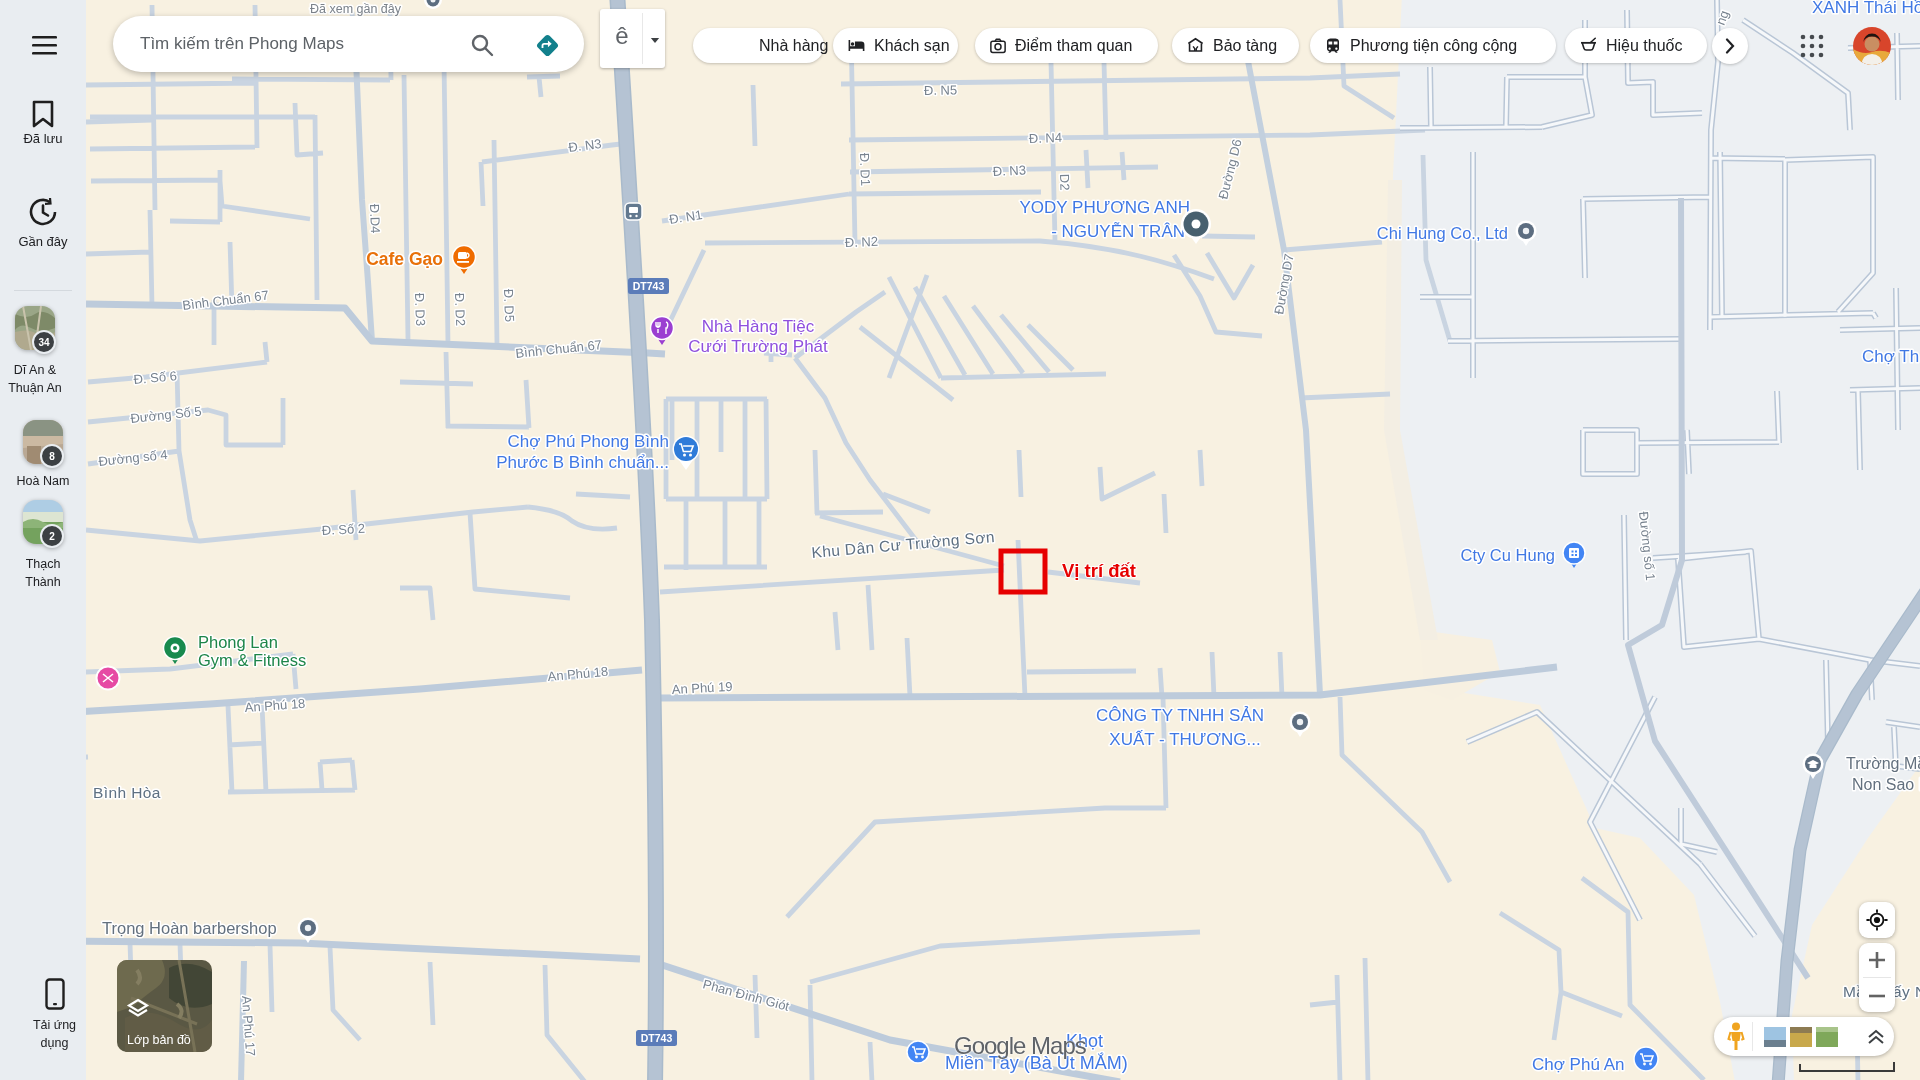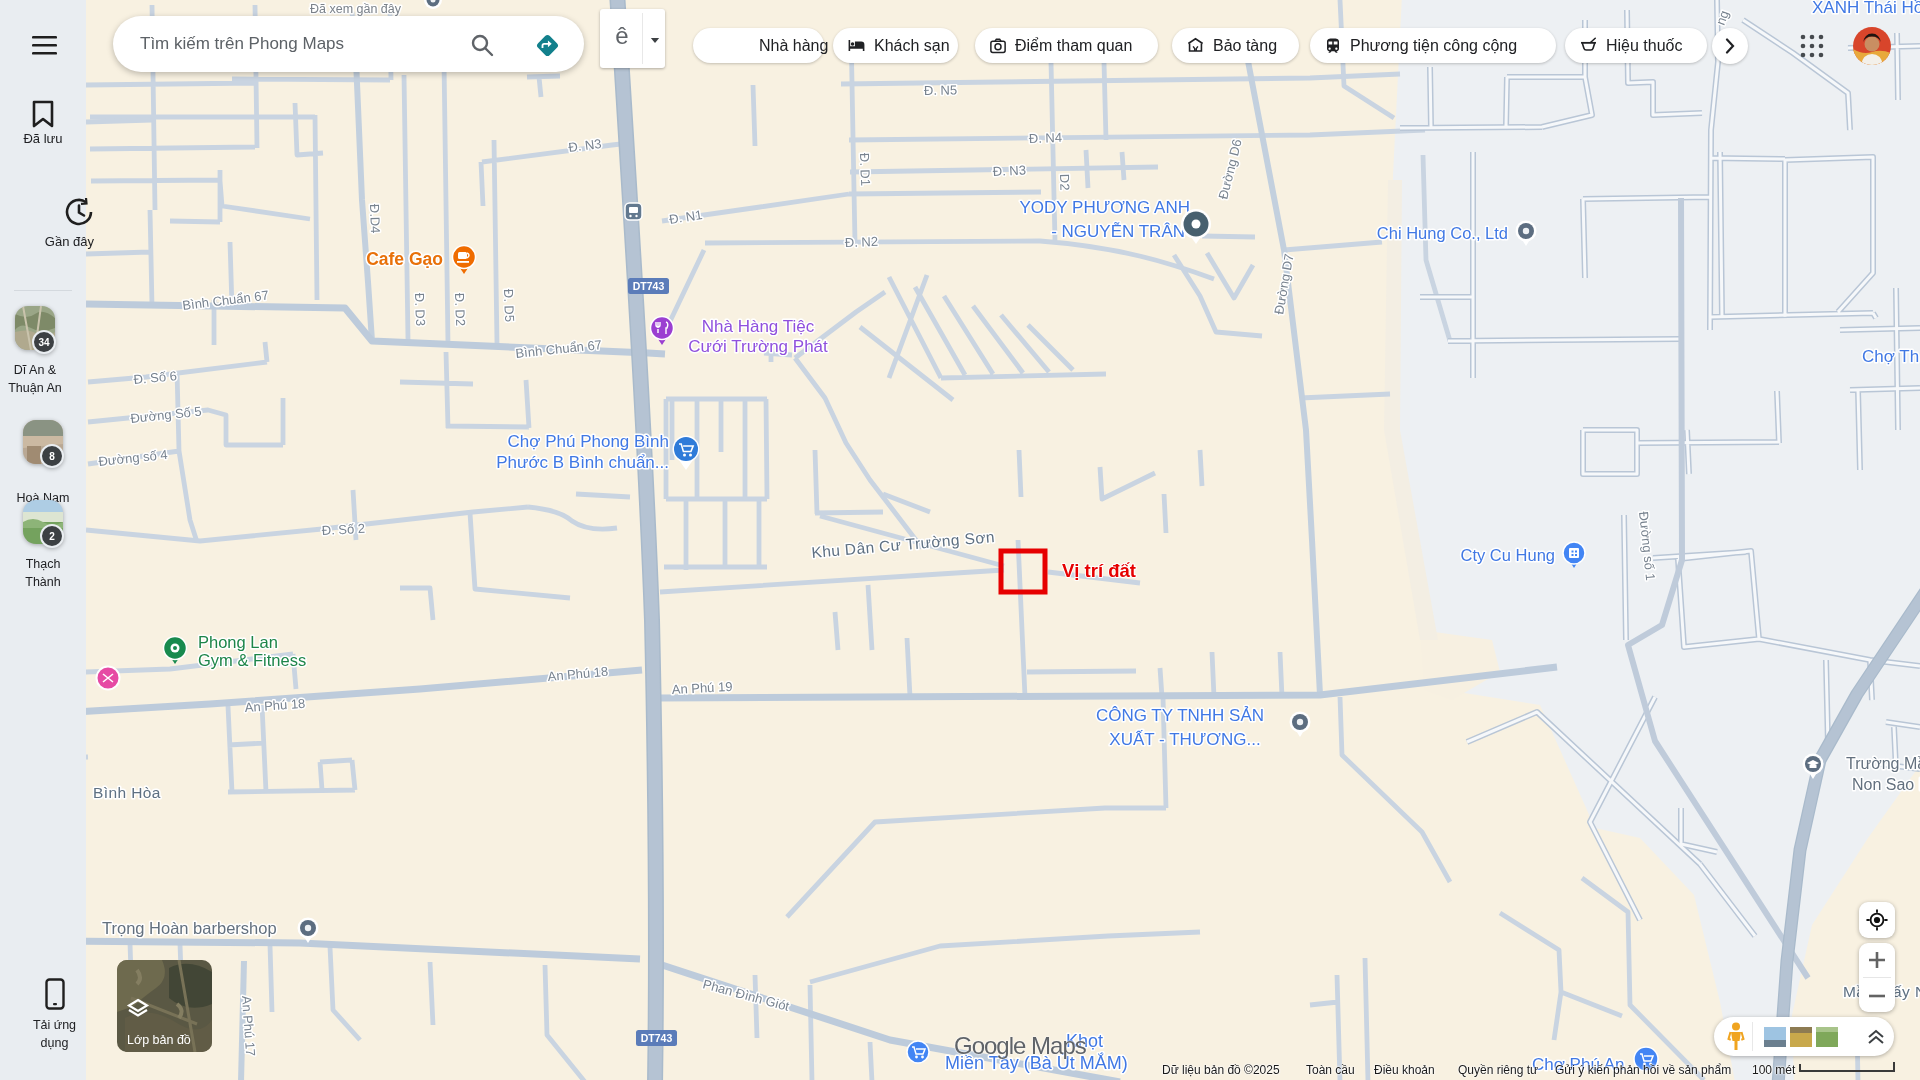--- a/index.html
+++ b/index.html
@@ -316,21 +316,21 @@
       </g>
 </svg>
 
 <div class="abs sidebtn" style="left:0;top:100px;width:86px;">
   <svg width="22" height="28" viewBox="0 0 22 28">
         <path d="M2,2 h18 v24 l-9,-7 -9,7 z" fill="none" stroke="#1f1f1f" stroke-width="2.6" stroke-linejoin="round"></path>
       </svg>
   <div style="">Đã lưu</div>
 </div>
 
-<div class="abs sidebtn" style="left:8px;top:197px;width:86px;text-align:right;">
+<div class="abs sidebtn" style="left:0;top:197px;width:86px;">
   <svg width="30" height="30" viewBox="0 0 30 30">
         <g fill="none" stroke="#1f1f1f" stroke-width="2.6">
           <path d="M27,15 a12,12 0 1 1 -5,-9.8"></path>
           <path d="M22,1 l0.5,5.5 -5.5,0.3" stroke-width="2.2"></path>
           <path d="M15,8.5 v7 l5,3" stroke-linecap="round"></path>
         </g>
       </svg>
   <div style="margin-top:4px">Gần đây</div>
 </div>
 
@@ -365,21 +365,21 @@
     <g clip-path="url(#t2)">
           <rect x="2" y="0" width="40" height="44" fill="#b9a894"></rect>
       <rect x="2" y="0" width="40" height="16" fill="#8a9383"></rect>
       <path d="M2,16 h40 v8 l-40,4 z" fill="#cbb9a2"></path>
       <path d="M6,26 h14 v18 h-14 z" fill="#a08b72"></path>
           <path d="M24,28 h16 v16 h-16 z" fill="#d6c5ab"></path>
         </g>
     <circle cx="31" cy="36" r="11" fill="#3c4043" stroke="#e9edf1" stroke-width="2"></circle>
     <text x="31" y="40" text-anchor="middle" style="fill:#fff;font-size:10px;stroke:none;font-weight:bold">8</text>
   </svg>
-  <div style="margin-top:20px">Hoà Nam</div>
+  <div style="margin-top:3px">Hoà Nam</div>
 </div>
 
 <div class="abs sidebtn" style="left:0;top:500px;width:86px;font-size:12.5px;">
   <svg width="44" height="48" viewBox="0 0 44 48" style="filter:drop-shadow(0 1px 2px rgba(0,0,0,.3))">
     <defs>
           <clipPath id="t3">
             <rect x="2" y="0" width="40" height="44" rx="13"></rect>
           </clipPath>
         </defs>
     <g clip-path="url(#t3)">
@@ -569,25 +569,17 @@
   </g>
   <g transform="translate(10,40)">
         <path d="M11,0 L20,5.5 L11,11 L2,5.5 z" fill="none" stroke="#fff" stroke-width="2.2"></path>
         <path d="M2,10 L11,15.5 L20,10" fill="none" stroke="#fff" stroke-width="2.2"></path>
       </g>
   <text x="10" y="84" style="fill:#fff;font-size:12.5px;stroke:none;font-family:'Liberation Sans',sans-serif;">Lớp bản đồ</text>
 </svg>
 
 <div class="abs" style="left:942px;top:1032px;font-size:24px;color:#5f6368;letter-spacing:-1px;text-shadow:0 0 2px #fff,0 0 2px #fff;margin-left:12px;">Google Maps</div>
 
-<div class="abs" style="left:0;top:1063px;width:1920px;height:17px;font-size:12px;color:#1a1a1a;text-shadow:0 0 2px #fff,0 0 2px #fff,0 0 3px #fff;">
-  <span class="abs" style="left:1162px;">Dữ liệu bản đồ ©2025</span>
-  <span class="abs" style="left:1306px;">Toàn cầu</span>
-  <span class="abs" style="left:1374px;">Điều khoản</span>
-  <span class="abs" style="left:1458px;">Quyền riêng tư</span>
-  <span class="abs" style="left:1555px;">Gửi ý kiến phản hồi về sản phẩm</span>
-  <span class="abs" style="left:1752px;">100 mét</span>
-</div>
 
 <svg class="abs" style="left:1799px;top:1060px" width="96" height="12" viewBox="0 0 96 12">
       <path d="M1,4 V11 H95 V2" fill="none" stroke="#3a3a3a" stroke-width="2"></path>
     </svg>
 </div>
 
 </body></html>

